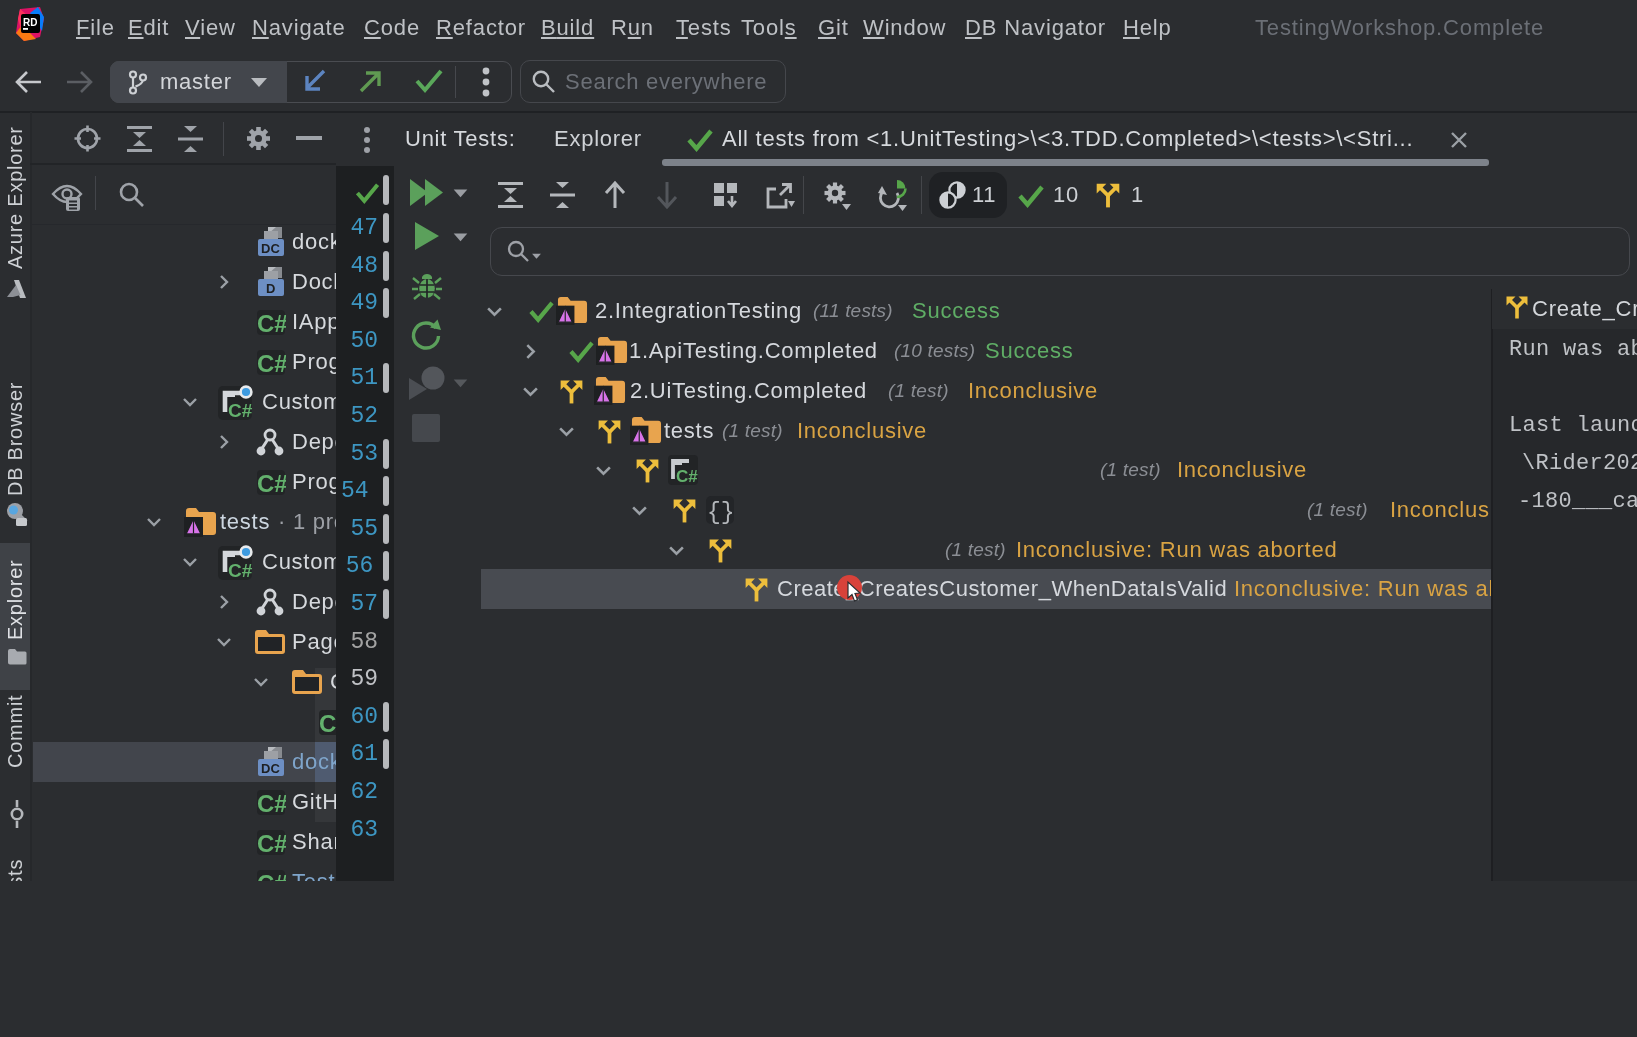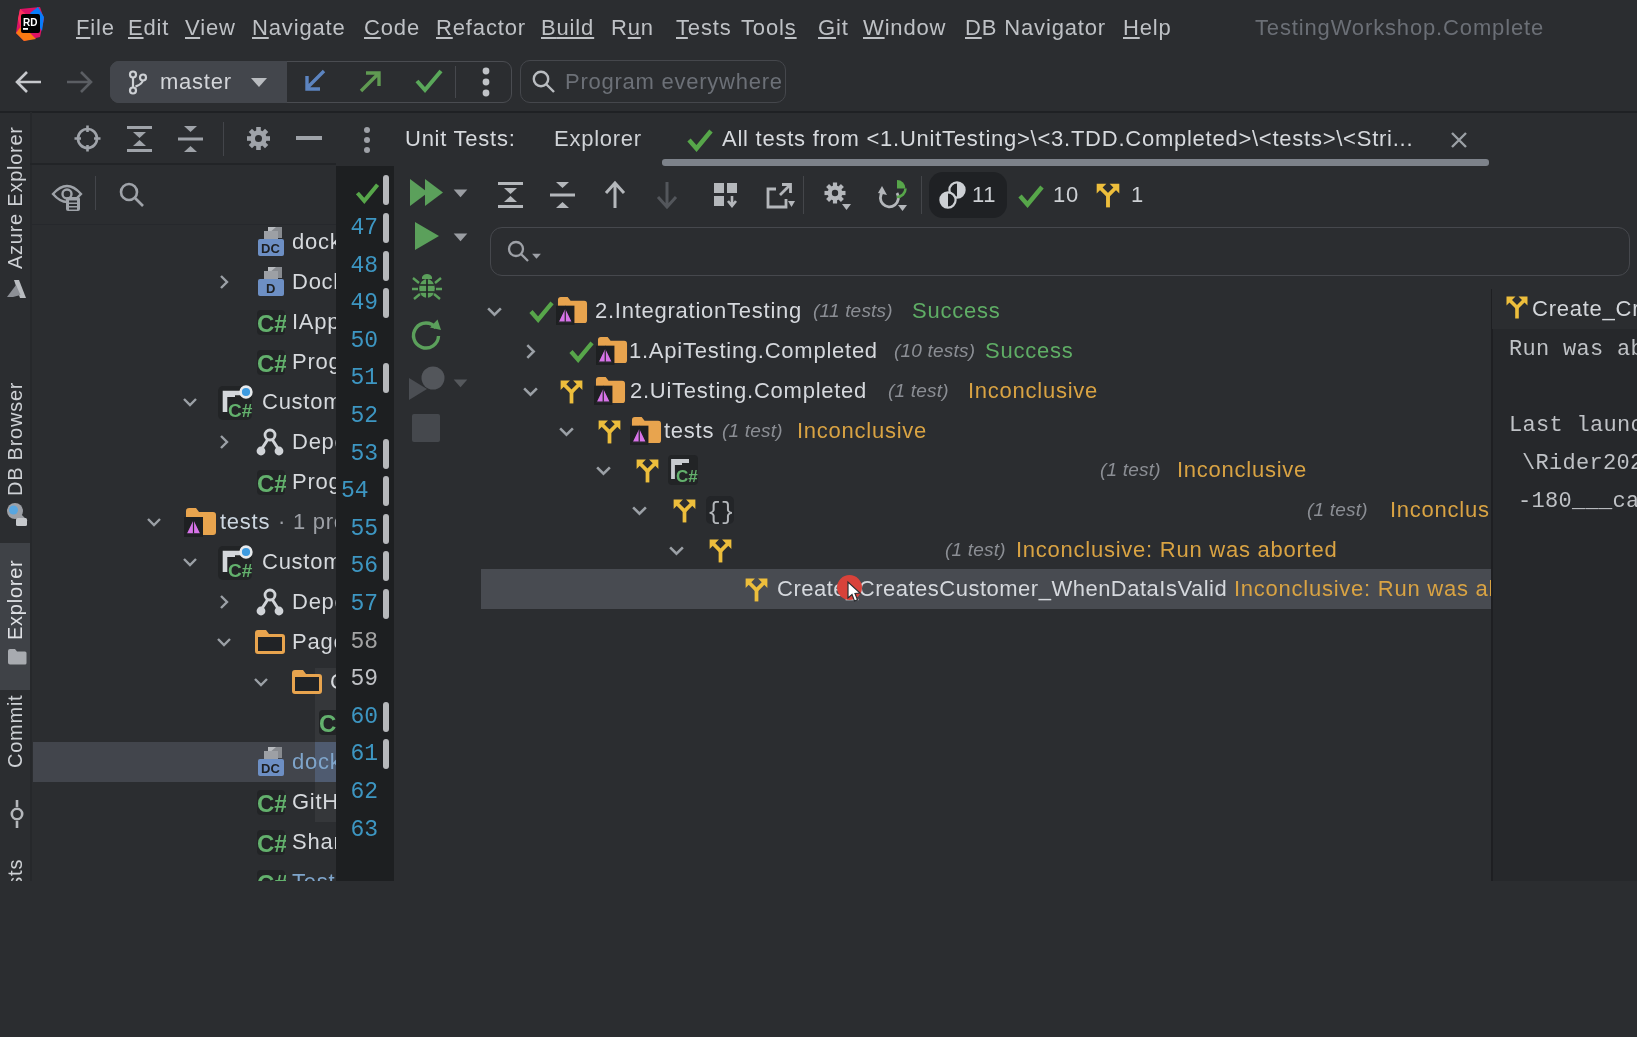--- a/index.html
+++ b/index.html
@@ -91,21 +91,21 @@
         <circle cx="5" cy="26" r="3.4" fill="#c0c3c7"></circle>
 </svg>
 </div>
 <div class="ab" style="left:520px;top:60px;width:266px;height:43px;border:1px solid #45474c;border-radius:10px;box-sizing:border-box;"></div>
 <div class="ab" style="left:531px;top:69px;">
 <svg width="26" height="26" viewBox="0 0 26 26">
         <circle cx="10" cy="10" r="7.2" fill="none" stroke="#b9bcc0" stroke-width="2.4"></circle>
         <path d="M15.5 15.5 L23 23" stroke="#b9bcc0" stroke-width="2.4"></path>
       </svg>
 </div>
-<div class="ab txt" style="left:565px;top:60px;height:43px;line-height:43px;font-size:22px;color:#6c7077;">Program everywhere</div>
+<div class="ab txt" style="left:565px;top:60px;height:43px;line-height:43px;font-size:22px;color:#6c7077;">Search everywhere</div>
 
 <div class="ab" style="left:0;top:111px;width:1637px;height:2px;background:#1f2124;"></div>
 
 <div class="ab" style="left:30px;top:112px;width:2px;height:925px;background:#26282b;"></div>
 <div class="ab" style="left:0px;top:543px;width:30px;height:147px;background:#3f4247;"></div>
 <div class="ab txt" style="left:1px;top:269px;width:136px;height:28px;line-height:28px;font-size:20px;color:#ced1d5;transform:rotate(-90deg);transform-origin:0 0;">Azure Explorer</div>
 <div class="ab" style="left:6px;top:278px;">
 <svg width="21" height="21" viewBox="0 0 21 21">
  <path d="M8 2 L13 2 L20 20 L14 20 Z" fill="#b9bcc0"></path>
  <path d="M10 7 L14.5 17 L7 19 L1 19 Z" fill="#8d9096"></path>
@@ -469,21 +469,21 @@
 <div class="ab txt" style="left:341px;top:322px;width:37px;height:38px;line-height:38px;font-size:23px;font-family:'Liberation Mono',monospace;letter-spacing:0;color:#3d96c2;text-align:right;">50</div>
 <div class="ab txt" style="left:341px;top:359px;width:37px;height:38px;line-height:38px;font-size:23px;font-family:'Liberation Mono',monospace;letter-spacing:0;color:#3d96c2;text-align:right;">51</div>
 <div class="ab" style="left:383px;top:363px;width:6px;height:30px;background:#b6b8bb;border-radius:3px;"></div>
 <div class="ab txt" style="left:341px;top:397px;width:37px;height:38px;line-height:38px;font-size:23px;font-family:'Liberation Mono',monospace;letter-spacing:0;color:#3d96c2;text-align:right;">52</div>
 <div class="ab txt" style="left:341px;top:435px;width:37px;height:38px;line-height:38px;font-size:23px;font-family:'Liberation Mono',monospace;letter-spacing:0;color:#3d96c2;text-align:right;">53</div>
 <div class="ab" style="left:383px;top:439px;width:6px;height:30px;background:#b6b8bb;border-radius:3px;"></div>
 <div class="ab txt" style="left:341px;top:472px;width:37px;height:38px;line-height:38px;font-size:23px;font-family:'Liberation Mono',monospace;letter-spacing:0;color:#3d96c2;">54</div>
 <div class="ab" style="left:383px;top:476px;width:6px;height:30px;background:#b6b8bb;border-radius:3px;"></div>
 <div class="ab txt" style="left:341px;top:510px;width:37px;height:38px;line-height:38px;font-size:23px;font-family:'Liberation Mono',monospace;letter-spacing:0;color:#3d96c2;text-align:right;">55</div>
 <div class="ab" style="left:383px;top:514px;width:6px;height:30px;background:#b6b8bb;border-radius:3px;"></div>
-<div class="ab txt" style="left:341px;top:547px;width:37px;height:38px;line-height:38px;font-size:23px;font-family:'Liberation Mono',monospace;letter-spacing:0;color:#3d96c2;text-align:right;">56</div>
+<div class="ab txt" style="left:341px;top:547px;width:37px;height:38px;line-height:38px;font-size:23px;font-family:'Liberation Mono',monospace;letter-spacing:0;color:#3d96c2;text-align:center;">56</div>
 <div class="ab" style="left:383px;top:551px;width:6px;height:30px;background:#b6b8bb;border-radius:3px;"></div>
 <div class="ab txt" style="left:341px;top:585px;width:37px;height:38px;line-height:38px;font-size:23px;font-family:'Liberation Mono',monospace;letter-spacing:0;color:#3d96c2;text-align:right;">57</div>
 <div class="ab" style="left:383px;top:589px;width:6px;height:30px;background:#b6b8bb;border-radius:3px;"></div>
 <div class="ab txt" style="left:341px;top:623px;width:37px;height:38px;line-height:38px;font-size:23px;font-family:'Liberation Mono',monospace;letter-spacing:0;color:#a3a3a3;text-align:right;">58</div>
 <div class="ab txt" style="left:341px;top:660px;width:37px;height:38px;line-height:38px;font-size:23px;font-family:'Liberation Mono',monospace;letter-spacing:0;color:#bfc1c5;text-align:right;">59</div>
 <div class="ab txt" style="left:341px;top:698px;width:37px;height:38px;line-height:38px;font-size:23px;font-family:'Liberation Mono',monospace;letter-spacing:0;color:#3d96c2;text-align:right;">60</div>
 <div class="ab" style="left:383px;top:702px;width:6px;height:30px;background:#b6b8bb;border-radius:3px;"></div>
 <div class="ab txt" style="left:341px;top:735px;width:37px;height:38px;line-height:38px;font-size:23px;font-family:'Liberation Mono',monospace;letter-spacing:0;color:#3d96c2;text-align:right;">61</div>
 <div class="ab" style="left:383px;top:739px;width:6px;height:30px;background:#b6b8bb;border-radius:3px;"></div>
 <div class="ab txt" style="left:341px;top:773px;width:37px;height:38px;line-height:38px;font-size:23px;font-family:'Liberation Mono',monospace;letter-spacing:0;color:#3d96c2;text-align:right;">62</div>

